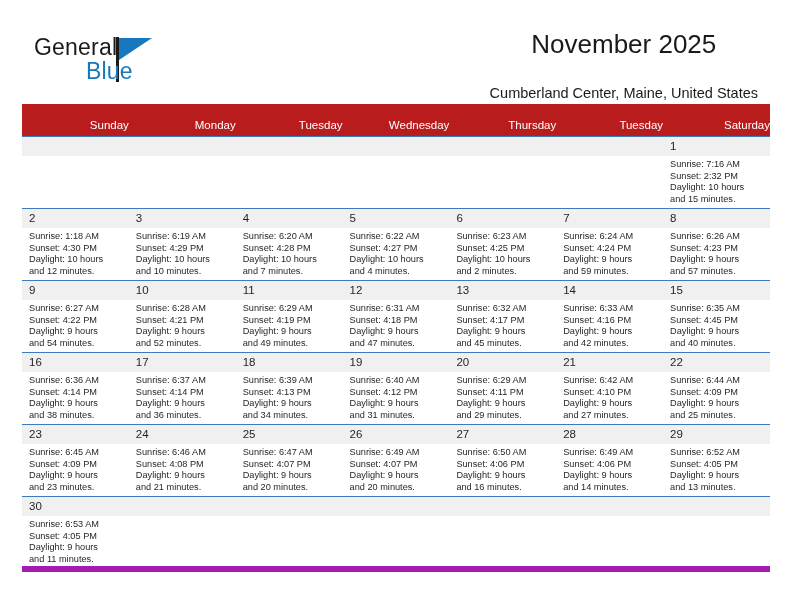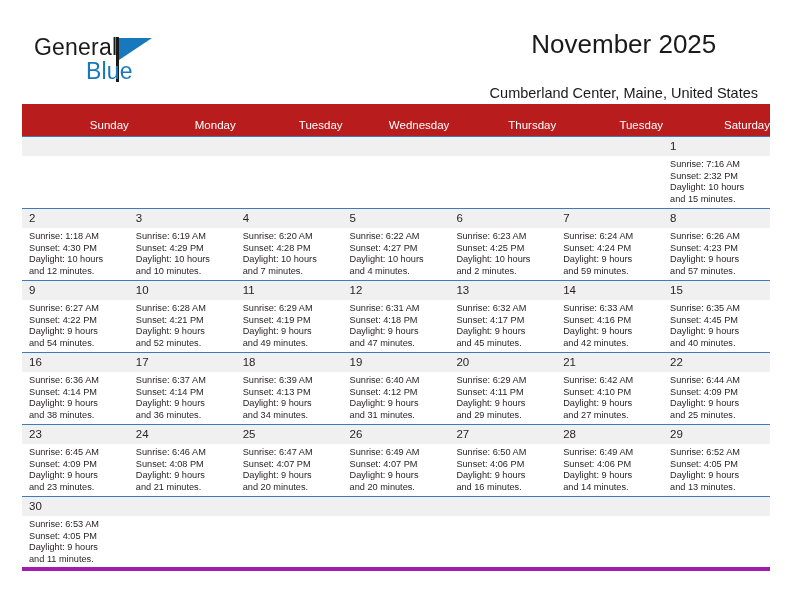--- a/index.html
+++ b/index.html
@@ -121,21 +121,21 @@
     padding: 0;
     border-top: 1px solid #3c7cbd;
     height: 72px;
     box-sizing: border-box;
     background: #ffffff;
   }
   table.cal tr.week td {
     border-bottom: none;
   }
   table.cal tr.week:last-child td {
-    border-bottom: 4px solid #a21caf;
+    border-bottom: 6px solid #a21caf;
   }
   .daynum {
     display: block;
     background: #f0f0f0;
     font-size: 11.5px;
     color: #231f20;
     padding: 3px 0 3px 7px;
     height: 13px;
     line-height: 13px;
   }

